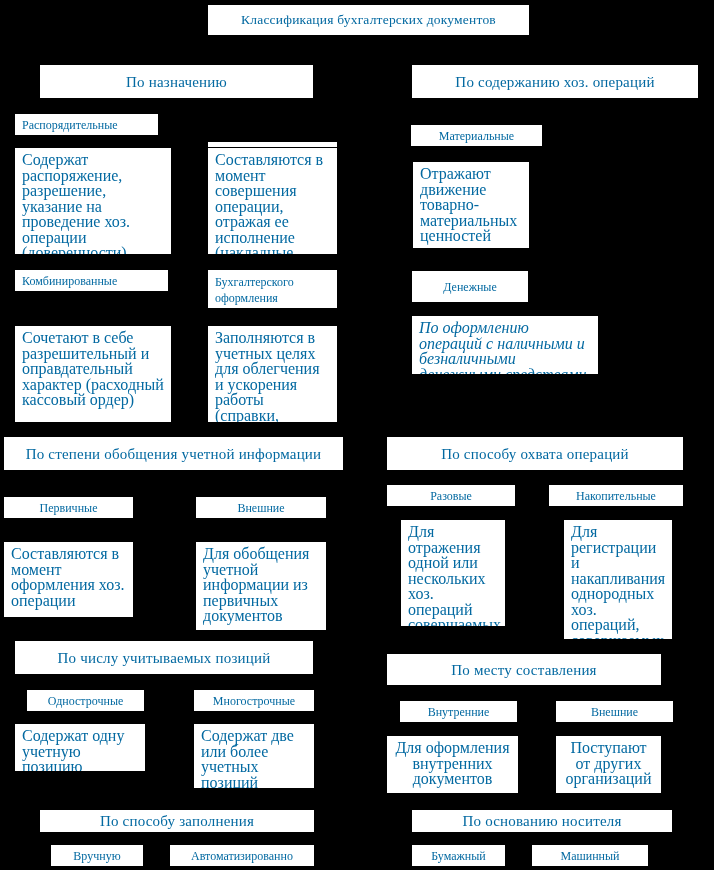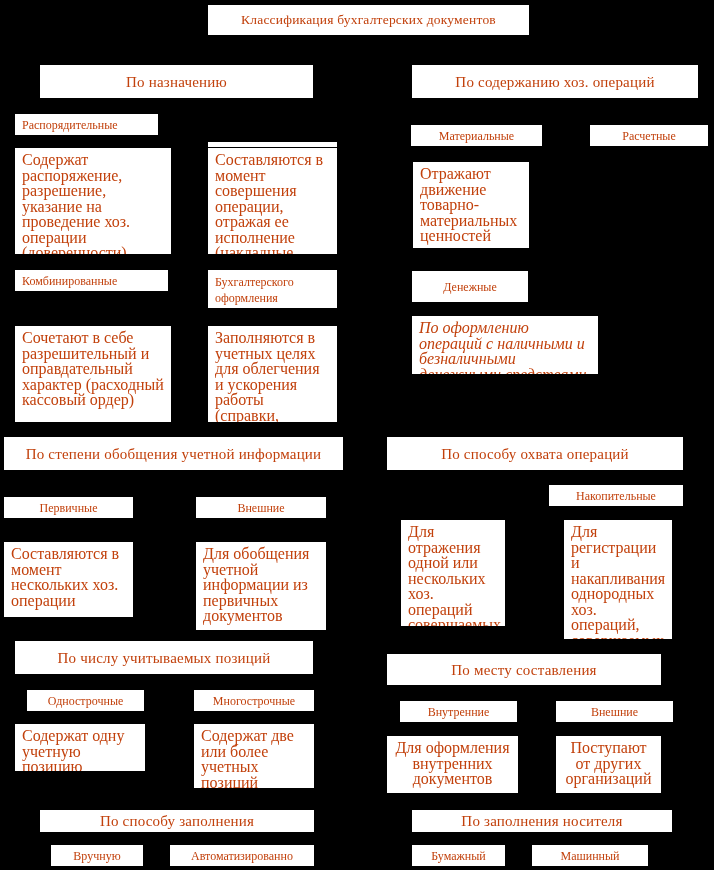--- a/index.html
+++ b/index.html
@@ -18,21 +18,21 @@
     position: absolute;
     left: 0;
     top: 0;
     width: 714px;
     height: 870px;
     background: #000000;
   }
   .box {
     position: absolute;
     background: #ffffff;
-    color: #c2410c;
+    color: #0369a1;
     border: 1px solid #000000;
     box-sizing: border-box;
     font-size: 12.5px;
     line-height: 16px;
     padding: 4px 7px;
     overflow: hidden;
     white-space: pre-line;
   }
   .center {
     text-align: center;
@@ -88,38 +88,38 @@
   <div class="box label-box left vtop" style="left:207px; top:269px; width:131px; height:40px;">Бухгалтерского оформления</div>
 
   <div class="box body-box left vtop" style="left:207px; top:325px; width:131px; height:98px;">Заполняются в учетных целях для облегчения и ускорения работы (справки, расчеты)</div>
 
   <div class="box heading-box center vcenter" style="left:411px; top:64px; width:288px; height:35px;">По содержанию хоз. операций</div>
 
   <div class="box label-box center vcenter" style="left:410px; top:124px; width:133px; height:23px;">Материальные</div>
 
   <div class="box body-box left vtop" style="left:412px; top:161px; width:118px; height:88px;">Отражают движение товарно-материальных ценностей</div>
 
-  <div class="box label-box center vcenter" style="left:589px; top:124px; width:120px; height:23px;">Расчетные</div>
 
   <div class="box label-box center vcenter" style="left:411px; top:270px; width:118px; height:33px;">Денежные</div>
 
   <div class="box body-box left vtop" style="left:411px; top:315px; width:188px; height:60px;font-style:italic;">По оформлению операций с наличными и безналичными денежными средствами</div>
 
   <div class="box heading-box center vcenter" style="left:3px; top:436px; width:341px; height:35px;">По степени обобщения учетной информации</div>
 
   <div class="box label-box center vcenter" style="left:3px; top:496px; width:131px; height:23px;">Первичные</div>
 
-  <div class="box body-box left vtop" style="left:3px; top:541px; width:131px; height:77px;">Составляются в момент нескольких хоз. операции</div>
+  <div class="box body-box left vtop" style="left:3px; top:541px; width:131px; height:77px;">Составляются в момент оформления хоз. операции</div>
 
   <div class="box label-box center vcenter" style="left:195px; top:496px; width:132px; height:23px;">Внешние</div>
 
   <div class="box body-box left vtop" style="left:195px; top:541px; width:132px; height:90px;">Для обобщения учетной информации из первичных документов</div>
 
   <div class="box heading-box center vcenter" style="left:386px; top:436px; width:298px; height:35px;">По способу охвата операций</div>
 
+  <div class="box label-box center vcenter" style="left:386px; top:484px; width:130px; height:23px;">Разовые</div>
 
   <div class="box body-box left vtop" style="left:400px; top:519px; width:106px; height:108px;">Для отражения одной или нескольких хоз. операций совершаемых одновременно</div>
 
   <div class="box label-box center vcenter" style="left:548px; top:484px; width:136px; height:23px;">Накопительные</div>
 
   <div class="box body-box left vtop" style="left:563px; top:519px; width:110px; height:121px;">Для регистрации и накапливания однородных хоз. операций, совершаемых в разное время</div>
 
   <div class="box heading-box center vcenter" style="left:14px; top:640px; width:300px; height:35px;">По числу учитываемых позиций</div>
 
   <div class="box label-box center vcenter" style="left:26px; top:689px; width:119px; height:23px;">Однострочные</div>
@@ -139,19 +139,19 @@
   <div class="box label-box center vcenter" style="left:555px; top:700px; width:119px; height:23px;">Внешние</div>
 
   <div class="box body-box center vtop" style="left:555px; top:735px; width:107px; height:59px;">Поступают от других организаций</div>
 
   <div class="box heading-box center vcenter" style="left:39px; top:809px; width:276px; height:24px;">По способу заполнения</div>
 
   <div class="box label-box center vcenter" style="left:50px; top:844px; width:94px; height:23px;">Вручную</div>
 
   <div class="box label-box center vcenter" style="left:169px; top:844px; width:146px; height:23px;">Автоматизированно</div>
 
-  <div class="box heading-box center vcenter" style="left:411px; top:809px; width:262px; height:24px;">По заполнения носителя</div>
+  <div class="box heading-box center vcenter" style="left:411px; top:809px; width:262px; height:24px;">По основанию носителя</div>
 
   <div class="box label-box center vcenter" style="left:411px; top:844px; width:95px; height:23px;">Бумажный</div>
 
   <div class="box label-box center vcenter" style="left:531px; top:844px; width:118px; height:23px;">Машинный</div>
 
 </div>
 
 </body></html>

